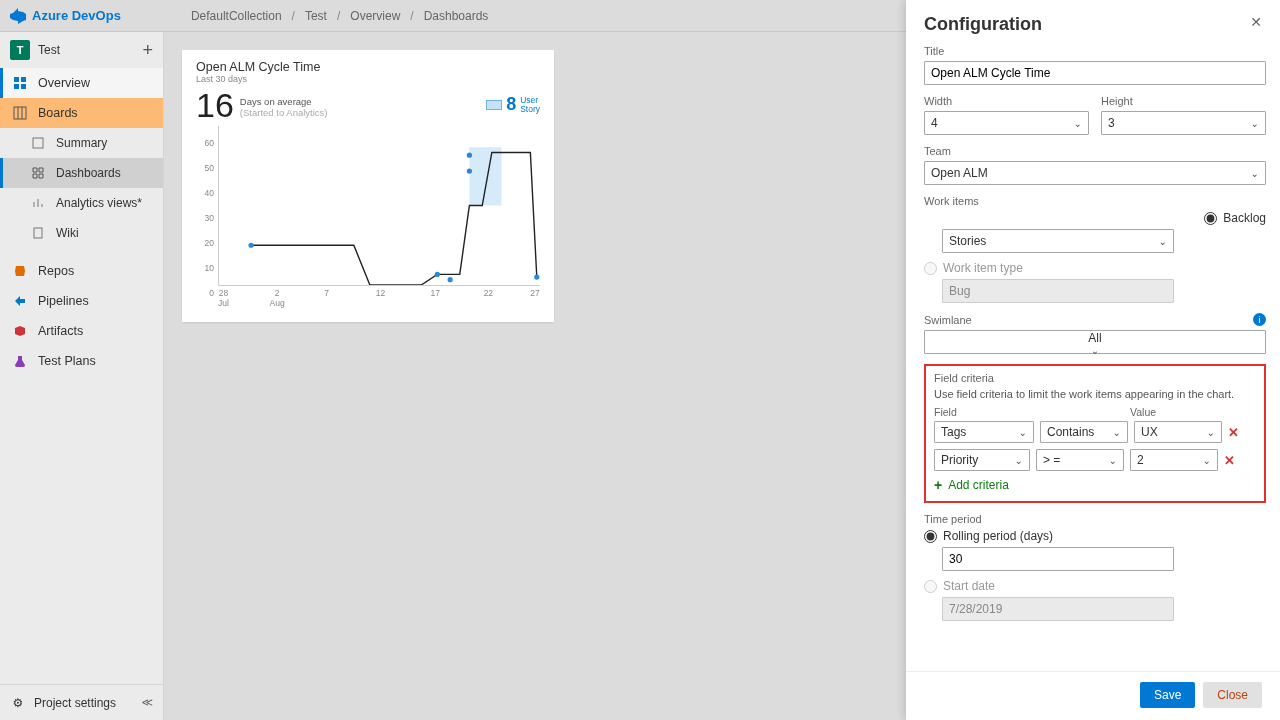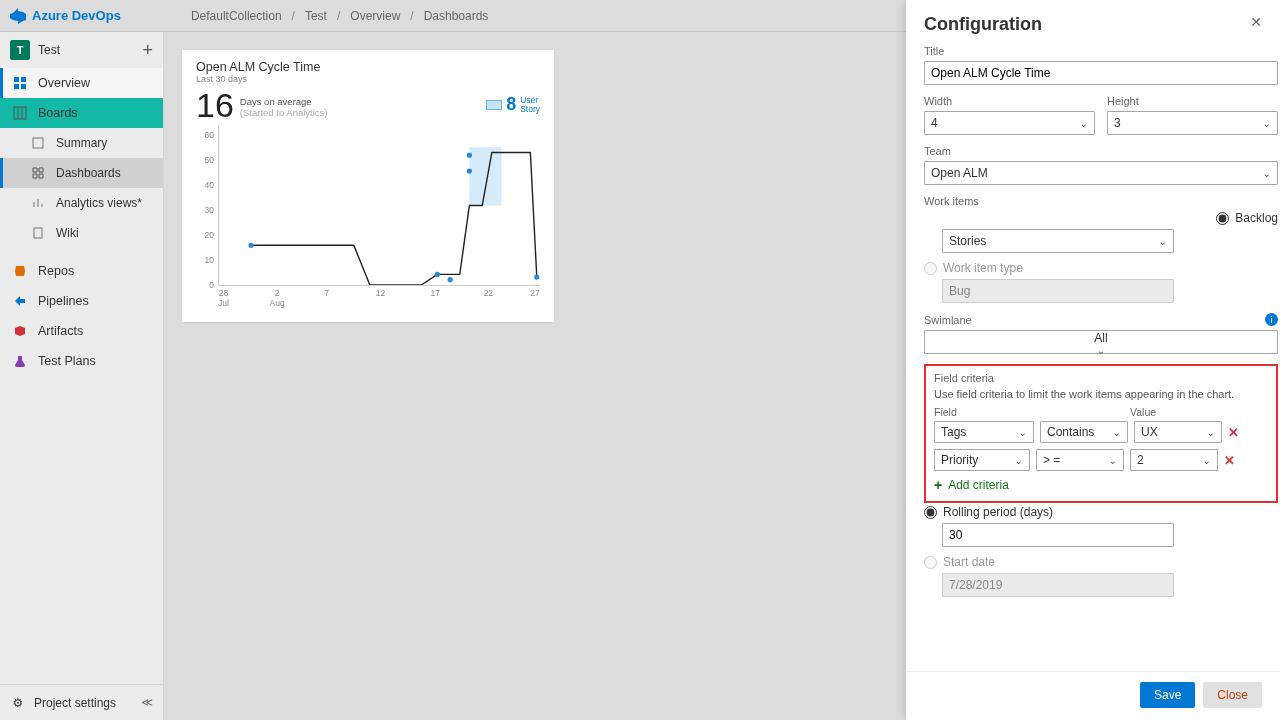--- a/index.html
+++ b/index.html
@@ -37,31 +37,31 @@
   .w-sub { font-size: 9px; color: #888; }
   .w-row { display: flex; align-items: flex-start; justify-content: space-between; margin-top: 4px; }
   .w-big { font-size: 34px; font-weight: 300; line-height: 1; color: #222; }
   .w-meta { font-size: 9.5px; color: #555; padding-top: 8px; }
   .w-meta .m2 { color: #aaa; }
   .w-legend { display: flex; align-items: center; gap: 4px; padding-top: 6px; }
   .w-legend .lbox { width: 16px; height: 10px; background: #c5e2f6; border: 1px solid #6db3e4; }
   .w-legend .lnum { font-size: 18px; color: #0078d4; font-weight: 600; }
   .w-legend .ltxt { font-size: 8.5px; color: #0078d4; line-height: 1; }
   .chart-wrap { position: relative; height: 190px; margin-top: 4px; }
-  .ylabels { position: absolute; left: 0; top: 4px; height: 160px; width: 18px; display: flex; flex-direction: column; justify-content: space-between; font-size: 8.5px; color: #888; text-align: right; }
+  .ylabels { position: absolute; left: 0; top: 12px; height: 160px; width: 18px; display: flex; flex-direction: column; justify-content: space-between; font-size: 8.5px; color: #888; text-align: right; }
   .plot { position: absolute; left: 22px; right: 0; top: 0; height: 160px; border-left: 1px solid #ccc; border-bottom: 1px solid #ccc; }
   .xlabels { position: absolute; left: 22px; right: 0; top: 162px; font-size: 8.5px; color: #888; }
   .xlabel { position: absolute; }
 
   
   .panel { position: absolute; top: 0; right: 0; bottom: 0; width: 374px; background: #fff; box-shadow: -2px 0 8px rgba(0,0,0,0.15); z-index: 20; display: flex; flex-direction: column; }
   .panel-head { display: flex; justify-content: space-between; padding: 14px 18px 8px; }
   .panel-head h2 { font-size: 18px; font-weight: 600; }
   .close-x { font-size: 14px; color: #666; cursor: pointer; }
-  .panel-body { flex: 1; overflow: auto; padding: 0 2px 10px 18px; }
+  .panel-body { flex: 1; overflow: auto; padding: 0 14px 10px 18px; }
   .form-label { font-size: 11px; color: #666; margin-top: 10px; margin-bottom: 4px; display: block; }
   .form-label.first { margin-top: 2px; }
   input.text, .select { width: 100%; height: 24px; border: 1px solid #a6a6a6; border-radius: 1px; padding: 0 6px; font-size: 12px; background: #fff; }
   .select { display: flex; align-items: center; justify-content: space-between; cursor: pointer; }
   .select.disabled, input.disabled { background: #eaeaea; color: #888; border-color: #ccc; pointer-events: none; }
   .chev { font-size: 10px; color: #555; }
   .row2 { display: flex; gap: 12px; }
   .row2 > div { flex: 1; }
   .radio-row { display: flex; align-items: center; gap: 6px; font-size: 12px; color: #333; margin-top: 8px; }
   .radio-row input { accent-color: #333; }
@@ -115,21 +115,21 @@
   </div>
 
   <div class="nav-item active">
     <span class="nav-icon">
         <svg width="14" height="14" viewBox="0 0 14 14">
           <path fill="#0078d4" d="M1 1h5v5H1zM8 1h5v5H8zM1 8h5v5H1zM8 8h5v5H8z"></path>
         </svg>
       </span>
     <span>Overview</span>
   </div>
-  <div class="nav-item semi" style="background:#14b8a6;">
+  <div class="nav-item semi" style="background:#fdba74;">
     <span class="nav-icon">
         <svg width="14" height="14" viewBox="0 0 14 14">
           <rect x="1" y="1" width="12" height="12" fill="none" stroke="#555"></rect>
           <line x1="5" y1="1" x2="5" y2="13" stroke="#555"></line>
           <line x1="9" y1="1" x2="9" y2="13" stroke="#555"></line>
         </svg>
       </span>
     <span>Boards</span>
   </div>
   <div class="nav-item sub">
@@ -383,20 +383,21 @@
             </div>
             <span class="crit-del">✕</span>
           </div>
         </div>
       <div class="add-crit">
           <span class="plus2">+</span>
           <span>Add criteria</span>
         </div>
     </div>
 
+    <label class="form-label">Time period</label>
     <div class="radio-row" style="margin-top:2px;">
         <input type="radio" checked="" style="">
         <span>Rolling period (days)</span>
       </div>
     <div class="indent" style="margin-top:4px;"><input class="text" style="width: 232px;" value="30"></div>
     <div class="radio-row" style="color:#999;">
         <input type="radio" disabled="" style="">
         <span>Start date</span>
       </div>
     <div class="indent" style="margin-top:4px;"><input class="text disabled" style="width: 232px;" value="7/28/2019"></div>

